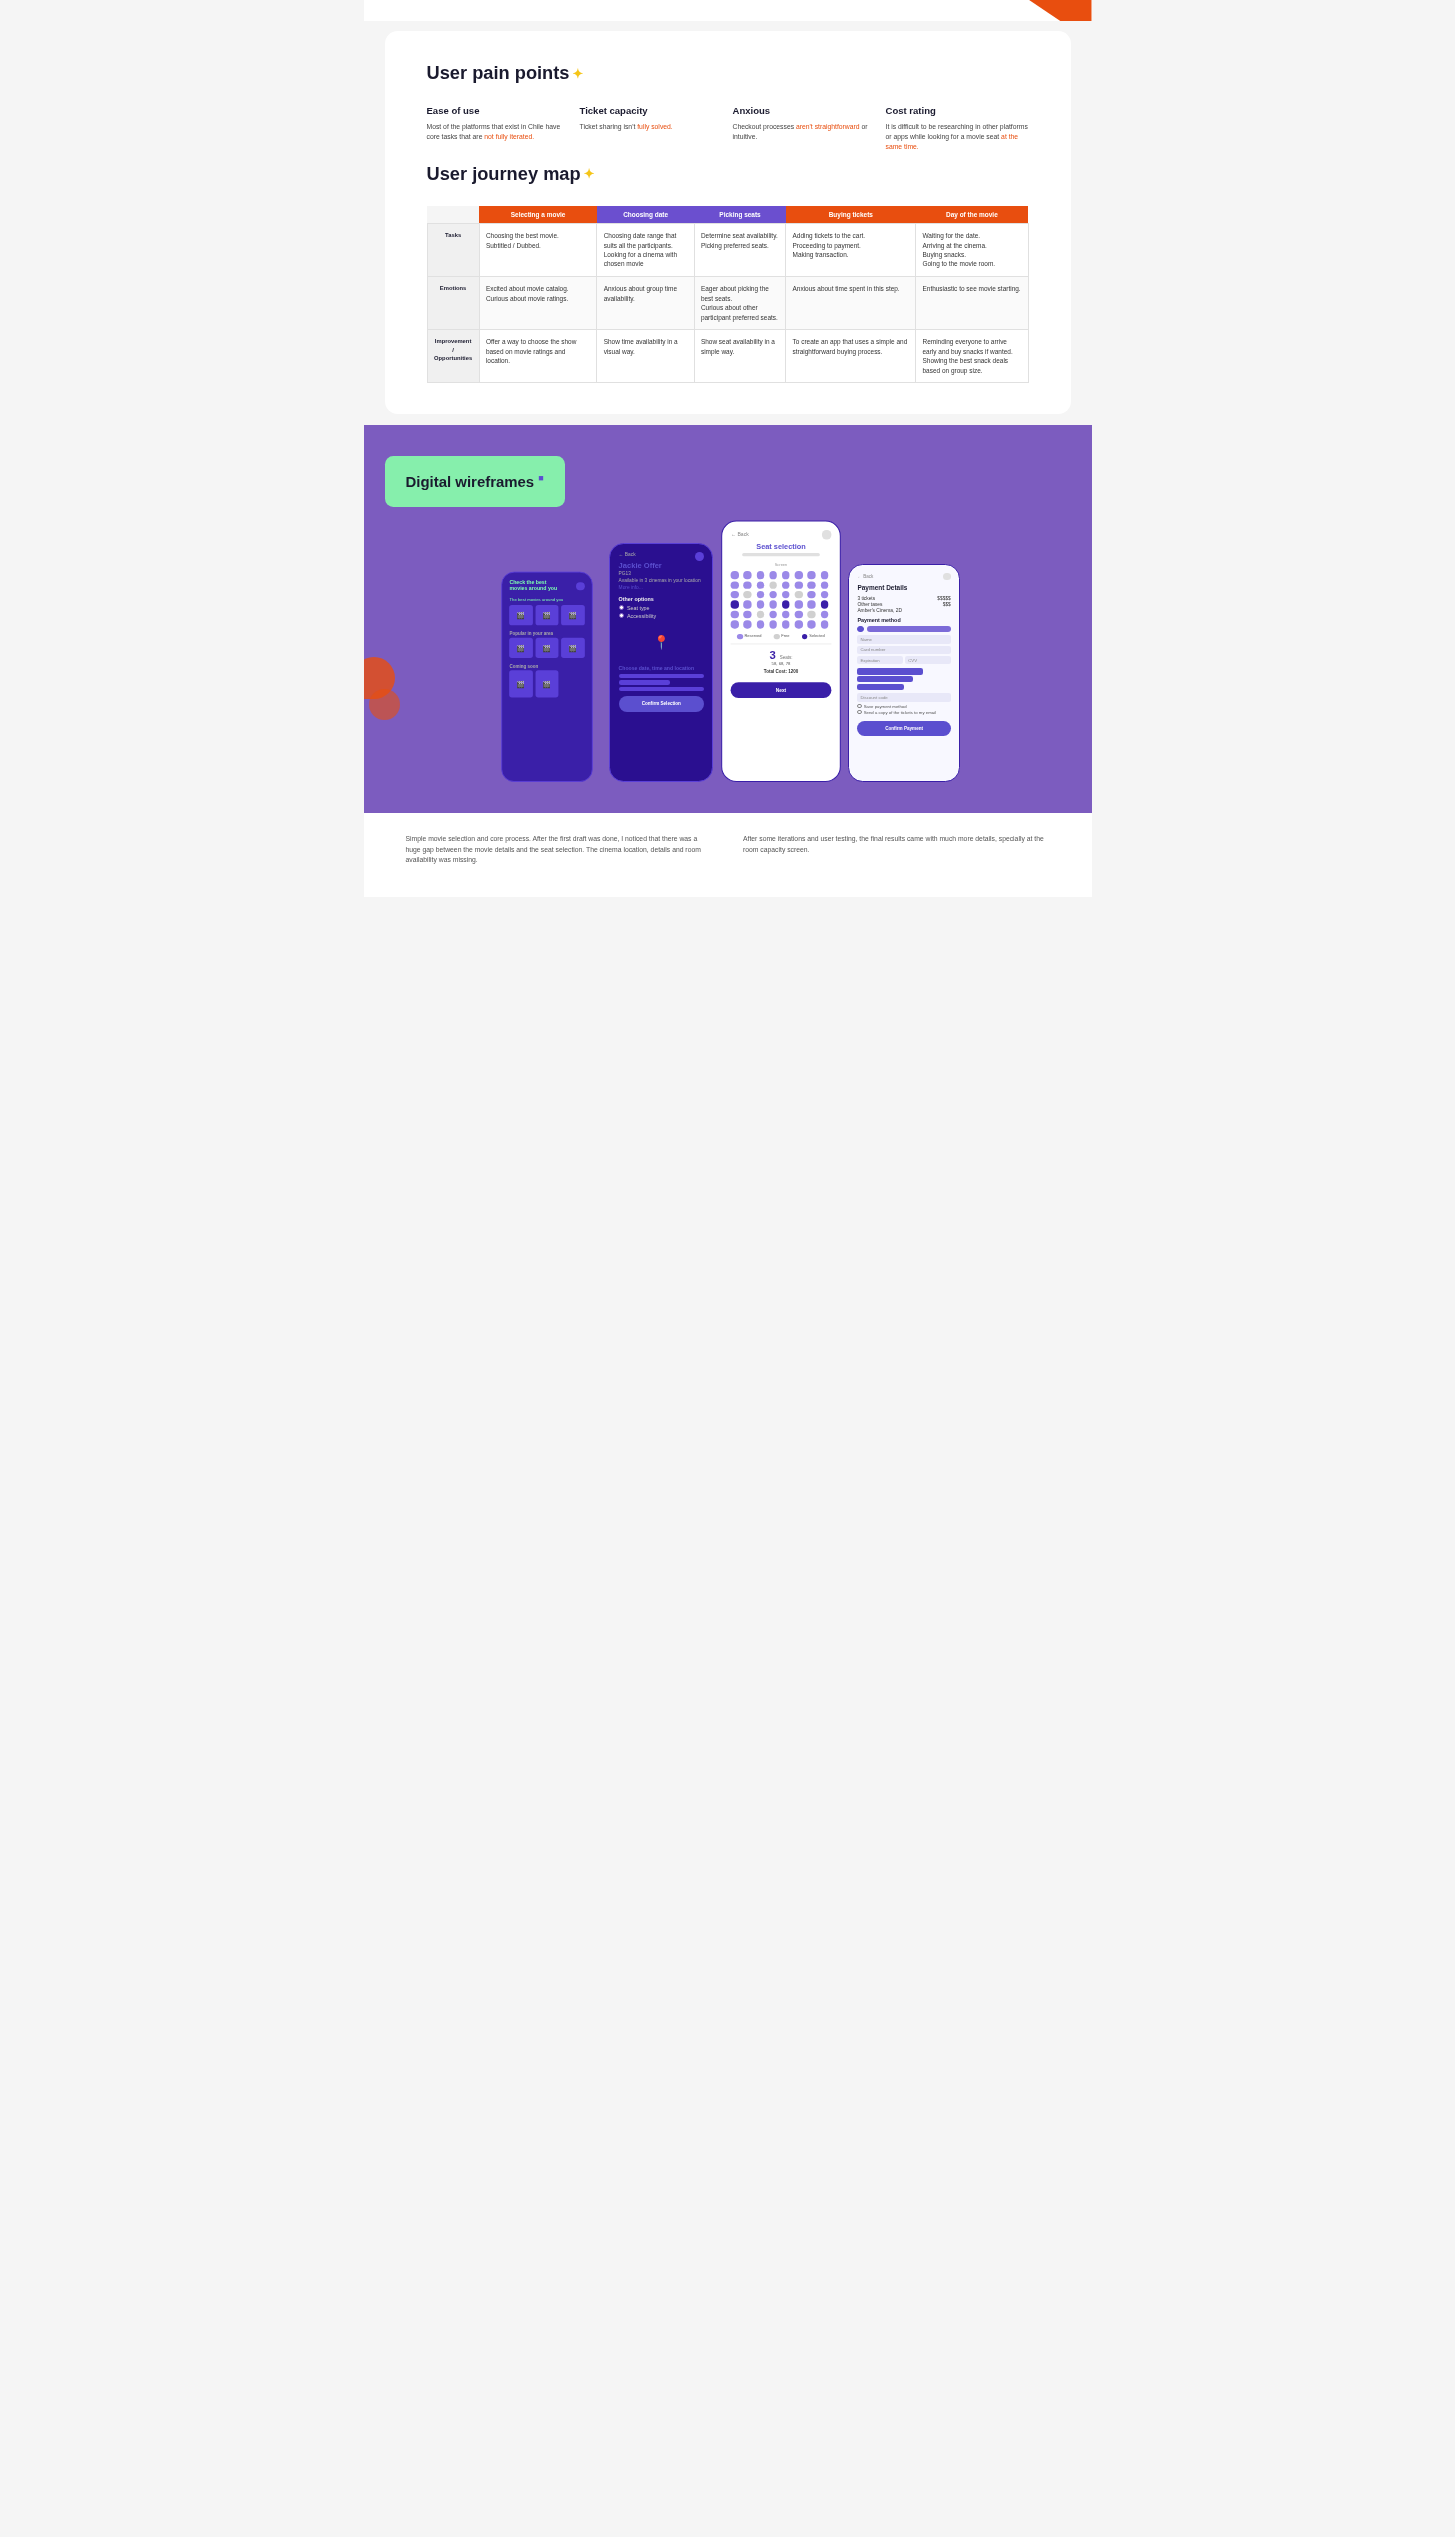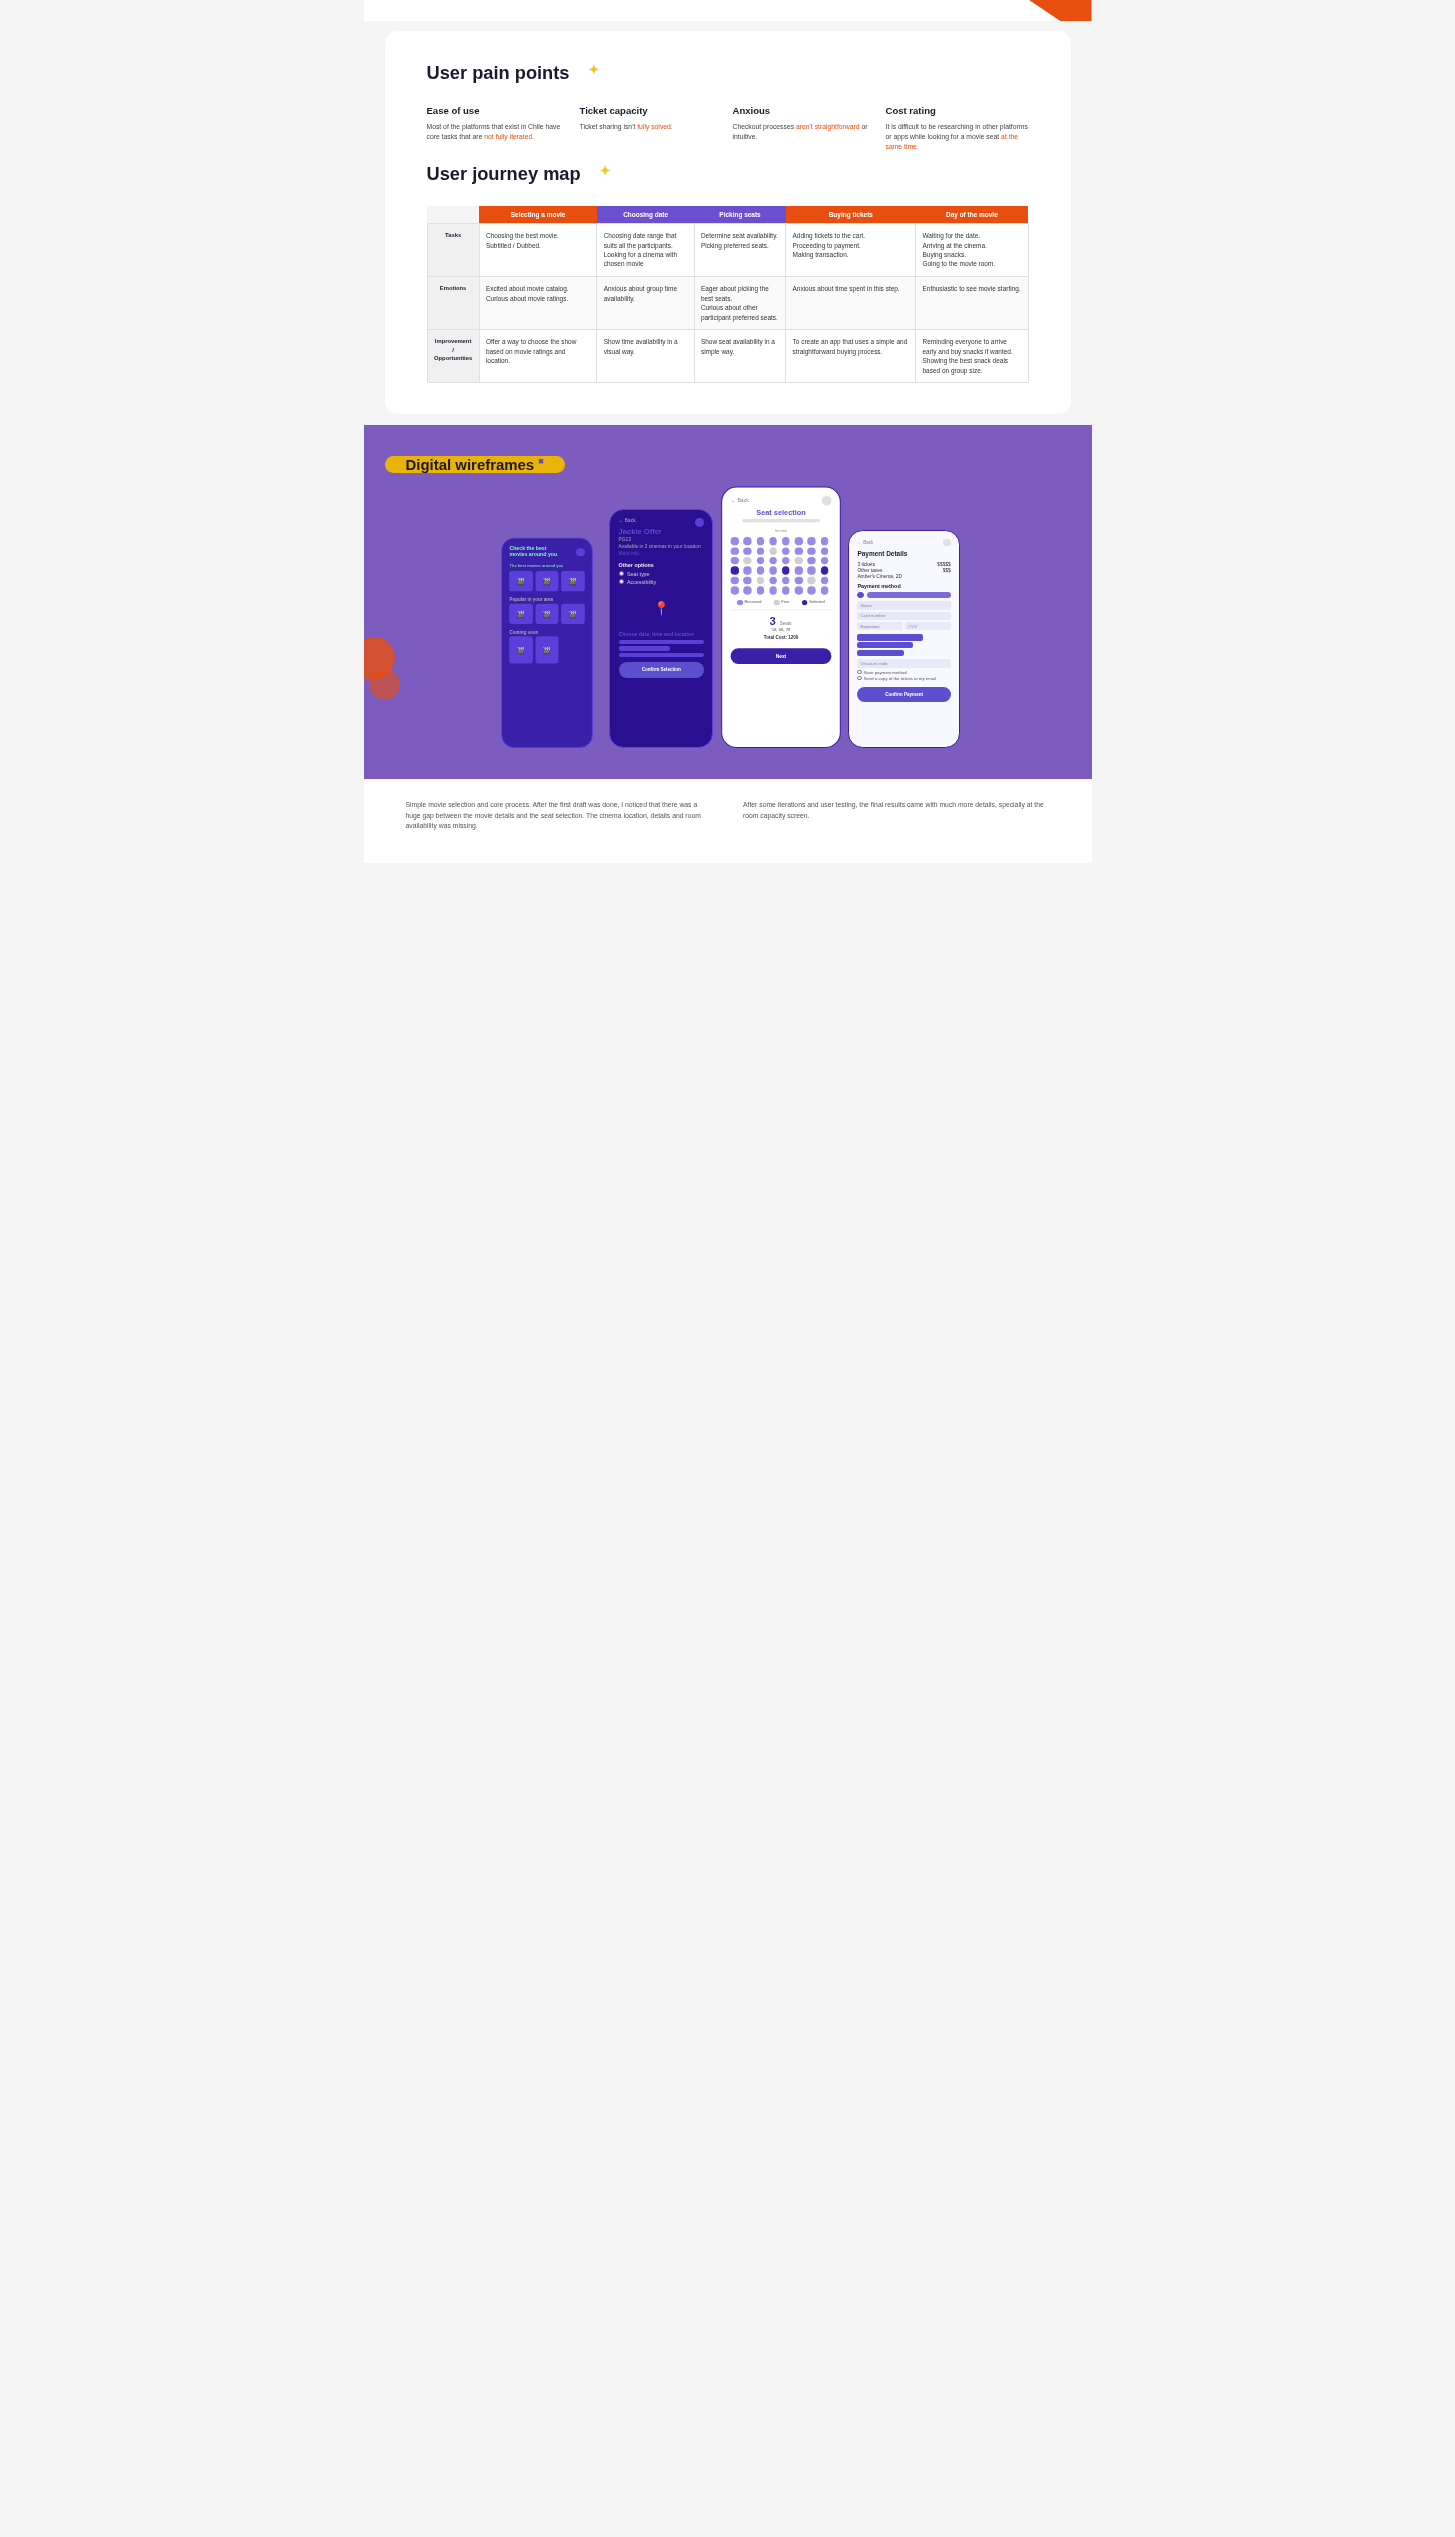--- a/index.html
+++ b/index.html
@@ -33,21 +33,22 @@
       margin: 10.4px 21px;
       padding: 31px 42px;
     }
 
     .section-title {
       font-size: 2.2em;
       font-weight: 800;
       color: #1a1a2e;
       margin-bottom: 21px;
       display: flex;
-      gap: 19px;
+      align-items: center;
+      gap: 3px;
     }
     .star-icon {
       color: #f5c518;
       font-size: 0.7em;
     }
 
     
     .pain-points-grid {
       display: grid;
       grid-template-columns: repeat(4, 1fr);
@@ -122,23 +123,23 @@
     }
     .blob2 {
       width: 31px; height: 31px;
       background: #e84e0f;
       border-radius: 50%;
       margin-left: 15.6px;
       opacity: 0.6;
     }
 
     .wireframes-title-box {
-      background: #eab308;
+      background: #86efac;
       border-radius: 8.3px;
-      padding: 0 21px;
+      padding: 17px 21px;
       display: inline-block;
       margin-bottom: 26px;
     }
     .wireframes-title-box h2 {
       font-size: 1.8em;
       font-weight: 800;
       color: #1a1a2e;
     }
     .blue-square { color: #5b4fcf; font-size: 0.6em; vertical-align: super; }
 

